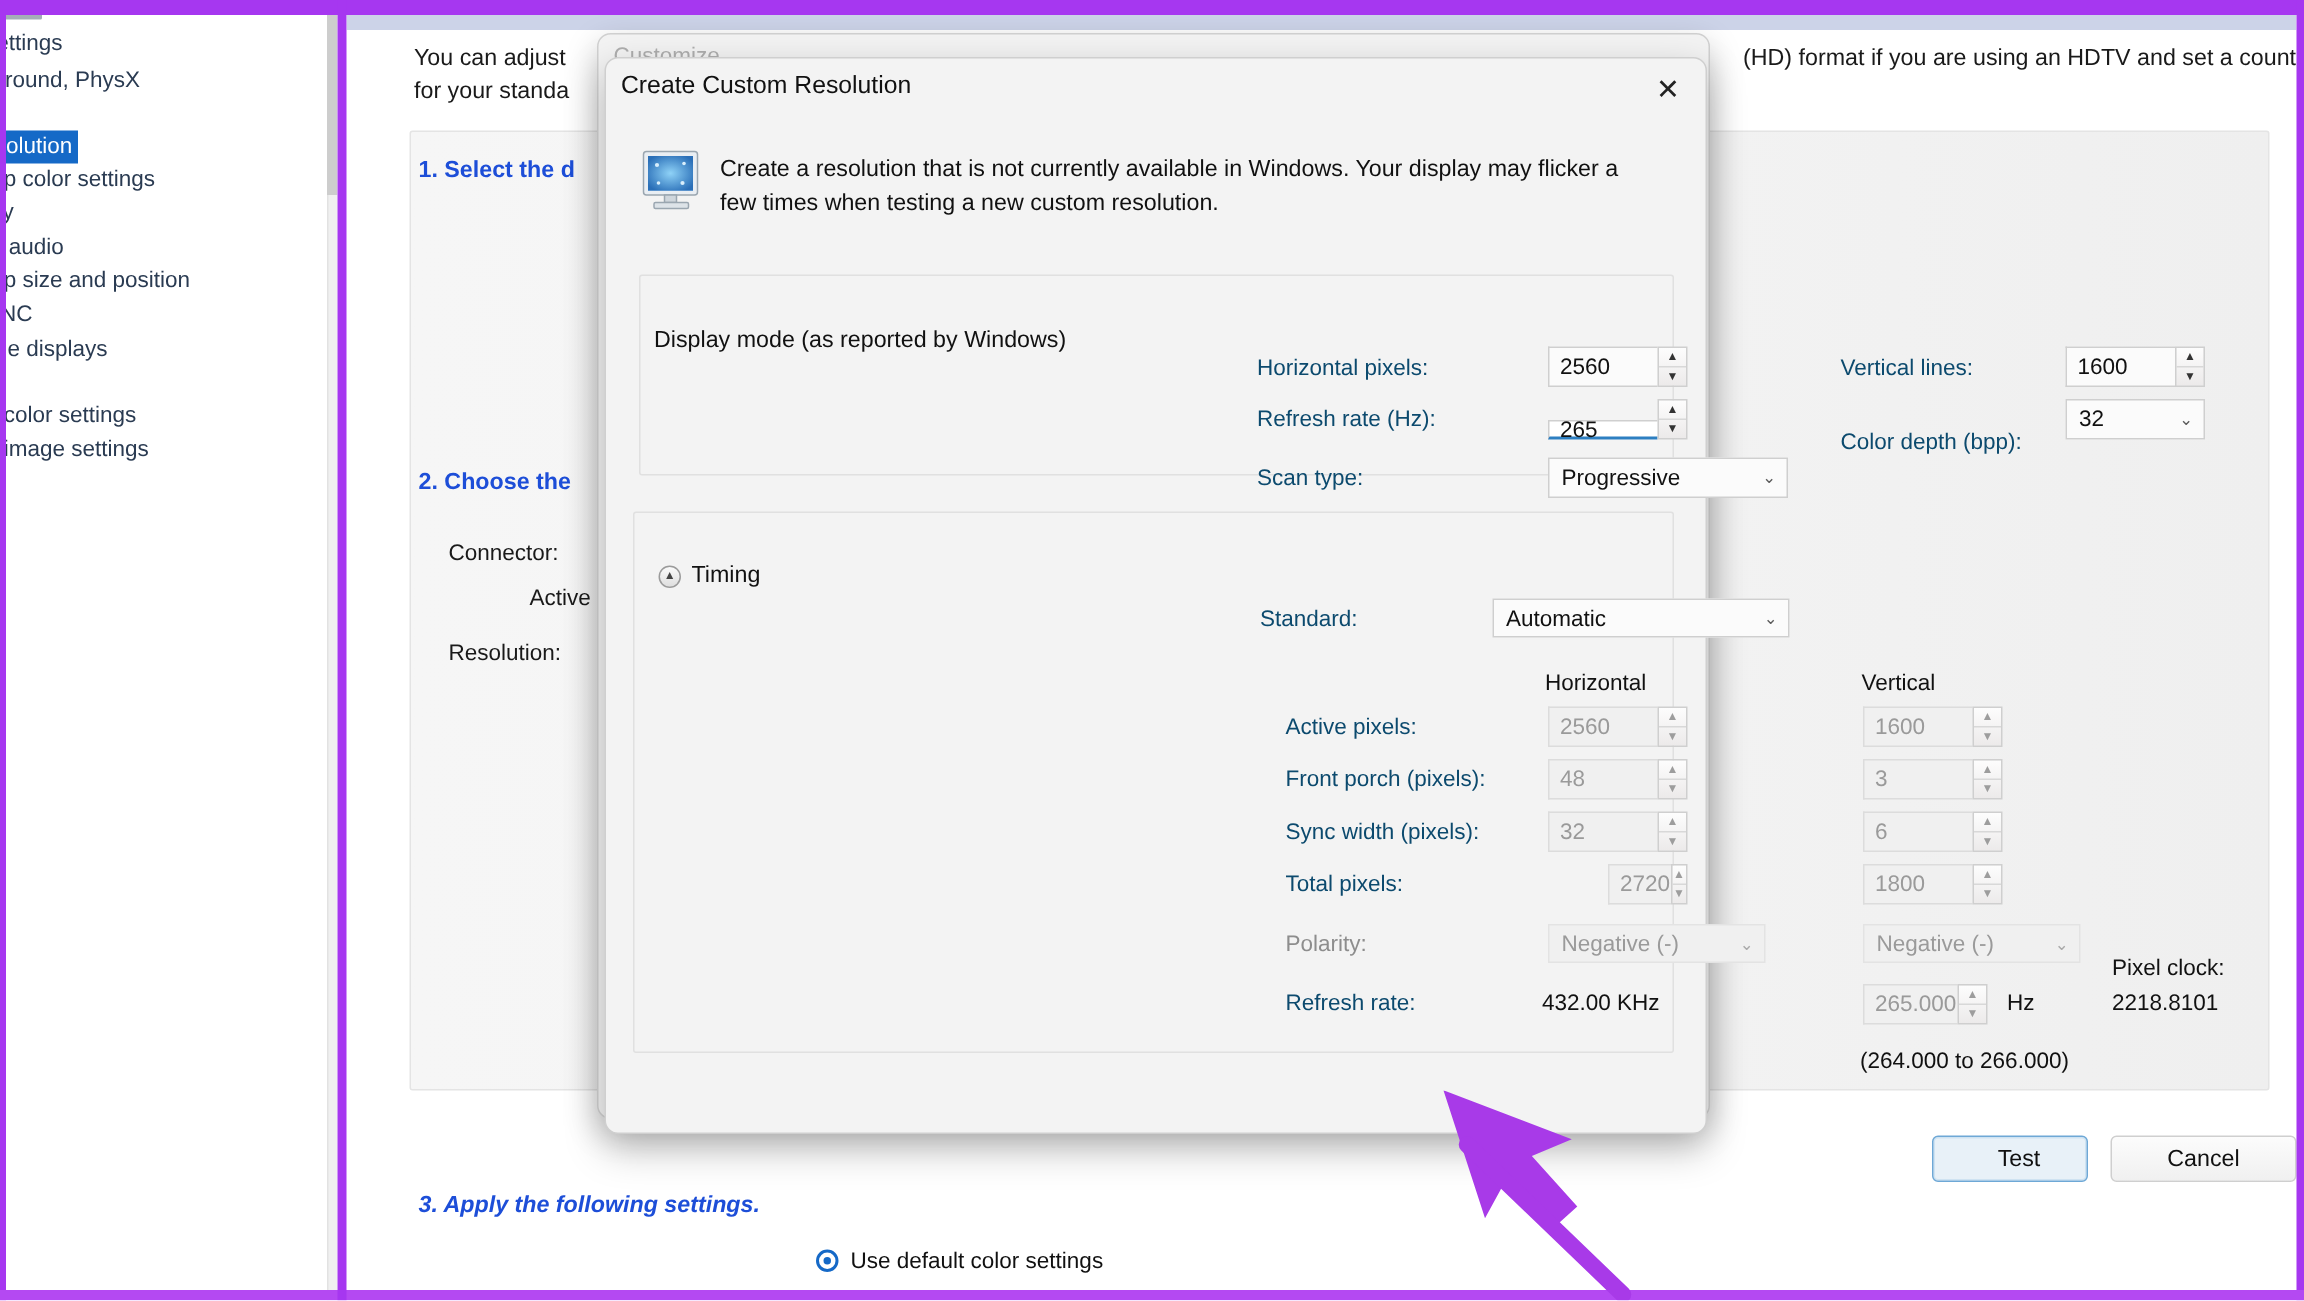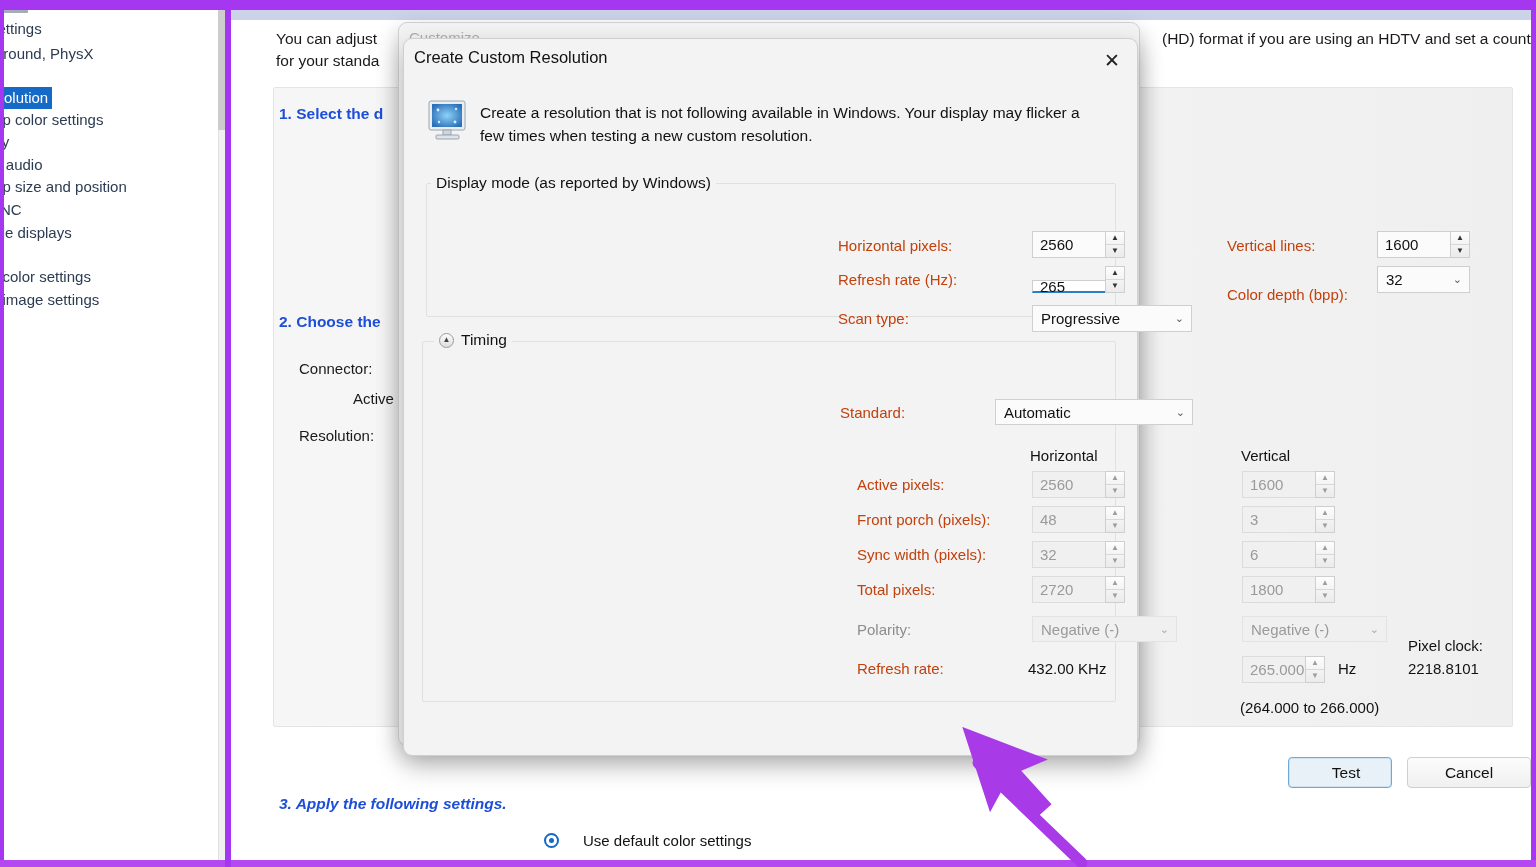--- a/index.html
+++ b/index.html
@@ -166,21 +166,21 @@
     position: absolute; left: 299px; top: 688px;
     width: 100px; height: 30px;
     background: linear-gradient(#fdfdfd,#f1f1f1);
     border: 1px solid #b6c8dc; border-radius: 4px;
     font-size: 15px; color: #111;
     display: flex; align-items: center; justify-content: center;
     white-space: nowrap;
   }
   .radio-row {
     position: absolute; left: 313px; top: 822px;
-    display: flex; align-items: center; gap: 24px;
+    display: flex; align-items: center; gap: 8px;
     font-size: 15px; color: #111; white-space: nowrap;
   }
   .radio-dot {
     width: 15px; height: 15px; border-radius: 50%;
     border: 2px solid #1569c7; background: #fff;
     display: inline-block; position: relative;
   }
   .radio-dot::after {
     content: ""; position: absolute; left: 3px; top: 3px;
     width: 5px; height: 5px; border-radius: 50%; background: #1569c7;
@@ -241,40 +241,41 @@
     border: 1px solid #e0e0e0;
     background: #f3f3f3;
     border-radius: 2px;
   }
   .group-title {
     position: absolute;
     font-size: 15.5px; color: #111;
     background: #f3f3f3;
     padding: 0 5px;
     white-space: nowrap;
+    margin-top: 44px;
   }
   
   #dm-group { left: 22px; top: 144px; width: 690px; height: 134px; }
   #dm-title  { left: 27px; top: 135px; }
 
   
   #tm-group { left: 18px; top: 302px; width: 694px; height: 361px; }
   #tm-title {
     left: 30px; top: 292px;
     display: flex; align-items: center; gap: 7px;
   }
   .collapse-ico {
     width: 15px; height: 15px; border-radius: 50%;
     background: linear-gradient(#fbfbfb,#dedede);
     border: 1px solid #9b9b9b;
     display: inline-flex; align-items: center; justify-content: center;
     font-size: 8px; color: #444; line-height: 1;
   }
 
-  .fld-label { position: absolute; font-size: 15px; color: #c2410c; white-space: nowrap; }
+  .fld-label { position: absolute; font-size: 15px; color: #0c4a6e; white-space: nowrap; }
   .fld-label.dim { color: #8d8d8d; }
 
   .spin {
     position: absolute; display: flex; align-items: stretch;
   }
   .spin .box {
     background: #fbfbfb;
     border: 1px solid #cfcfcf;
     border-right: none;
     display: flex; align-items: center;
@@ -435,21 +436,21 @@
           <stop offset="100%" stop-color="#2a6fb8"></stop>
       </radialGradient>
       <rect x="5" y="4" width="30" height="23" fill="url(#g1)"></rect>
       <circle cx="11" cy="10" r="1.4" fill="#d8eefc"></circle>
       <circle cx="29" cy="9" r="1.2" fill="#d8eefc"></circle>
       <circle cx="12" cy="22" r="1.2" fill="#d8eefc"></circle>
       <circle cx="28" cy="22" r="1.4" fill="#d8eefc"></circle>
       <rect x="16" y="30" width="8" height="5" fill="#cfd6dc" stroke="#9aa6b0"></rect>
       <rect x="9" y="35" width="23" height="4" rx="1" fill="#dde3e8" stroke="#9aa6b0"></rect>
     </svg>
-    <div class="ccr-intro">Create a resolution that is not following available in Windows. Your display may flicker a few times when testing a new custom resolution.</div>
+    <div class="ccr-intro">Create a resolution that is not currently available in Windows. Your display may flicker a few times when testing a new custom resolution.</div>
 
     <div class="group" id="dm-group"></div>
     <div class="group-title" id="dm-title">Display mode (as reported by Windows)</div>
 
     <div class="fld-label" style="left:434px;top:198px;">Horizontal pixels:</div>
     <div class="spin" style="left:628px;top:192px;width:93px;height:27px;">
       <div class="box" style="width:73px;">2560</div>
       <div class="arrows">
           <div>▲</div>
           <div>▼</div>
@@ -542,21 +543,21 @@
         </div>
         <div class="spin dim" style="left: 838px; top: 502px; width: 93px; height: 27px;">
           <div class="box" style="width: 73px;">6</div>
           <div class="arrows">
             <div>▲</div>
             <div>▼</div>
           </div>
         </div>
         <div class="fld-label" style="left: 453px; top: 542px;">Total pixels:</div>
         <div class="spin dim" style="left: 628px; top: 537px; width: 93px; height: 27px;">
-          <div class="box" style="width: 73px;">2720</div>
+          <div class="box" style="width: 73px; margin-left: 40px;">2720</div>
           <div class="arrows">
             <div>▲</div>
             <div>▼</div>
           </div>
         </div>
         <div class="spin dim" style="left: 838px; top: 537px; width: 93px; height: 27px;">
           <div class="box" style="width: 73px;">1800</div>
           <div class="arrows">
             <div>▲</div>
             <div>▼</div>

